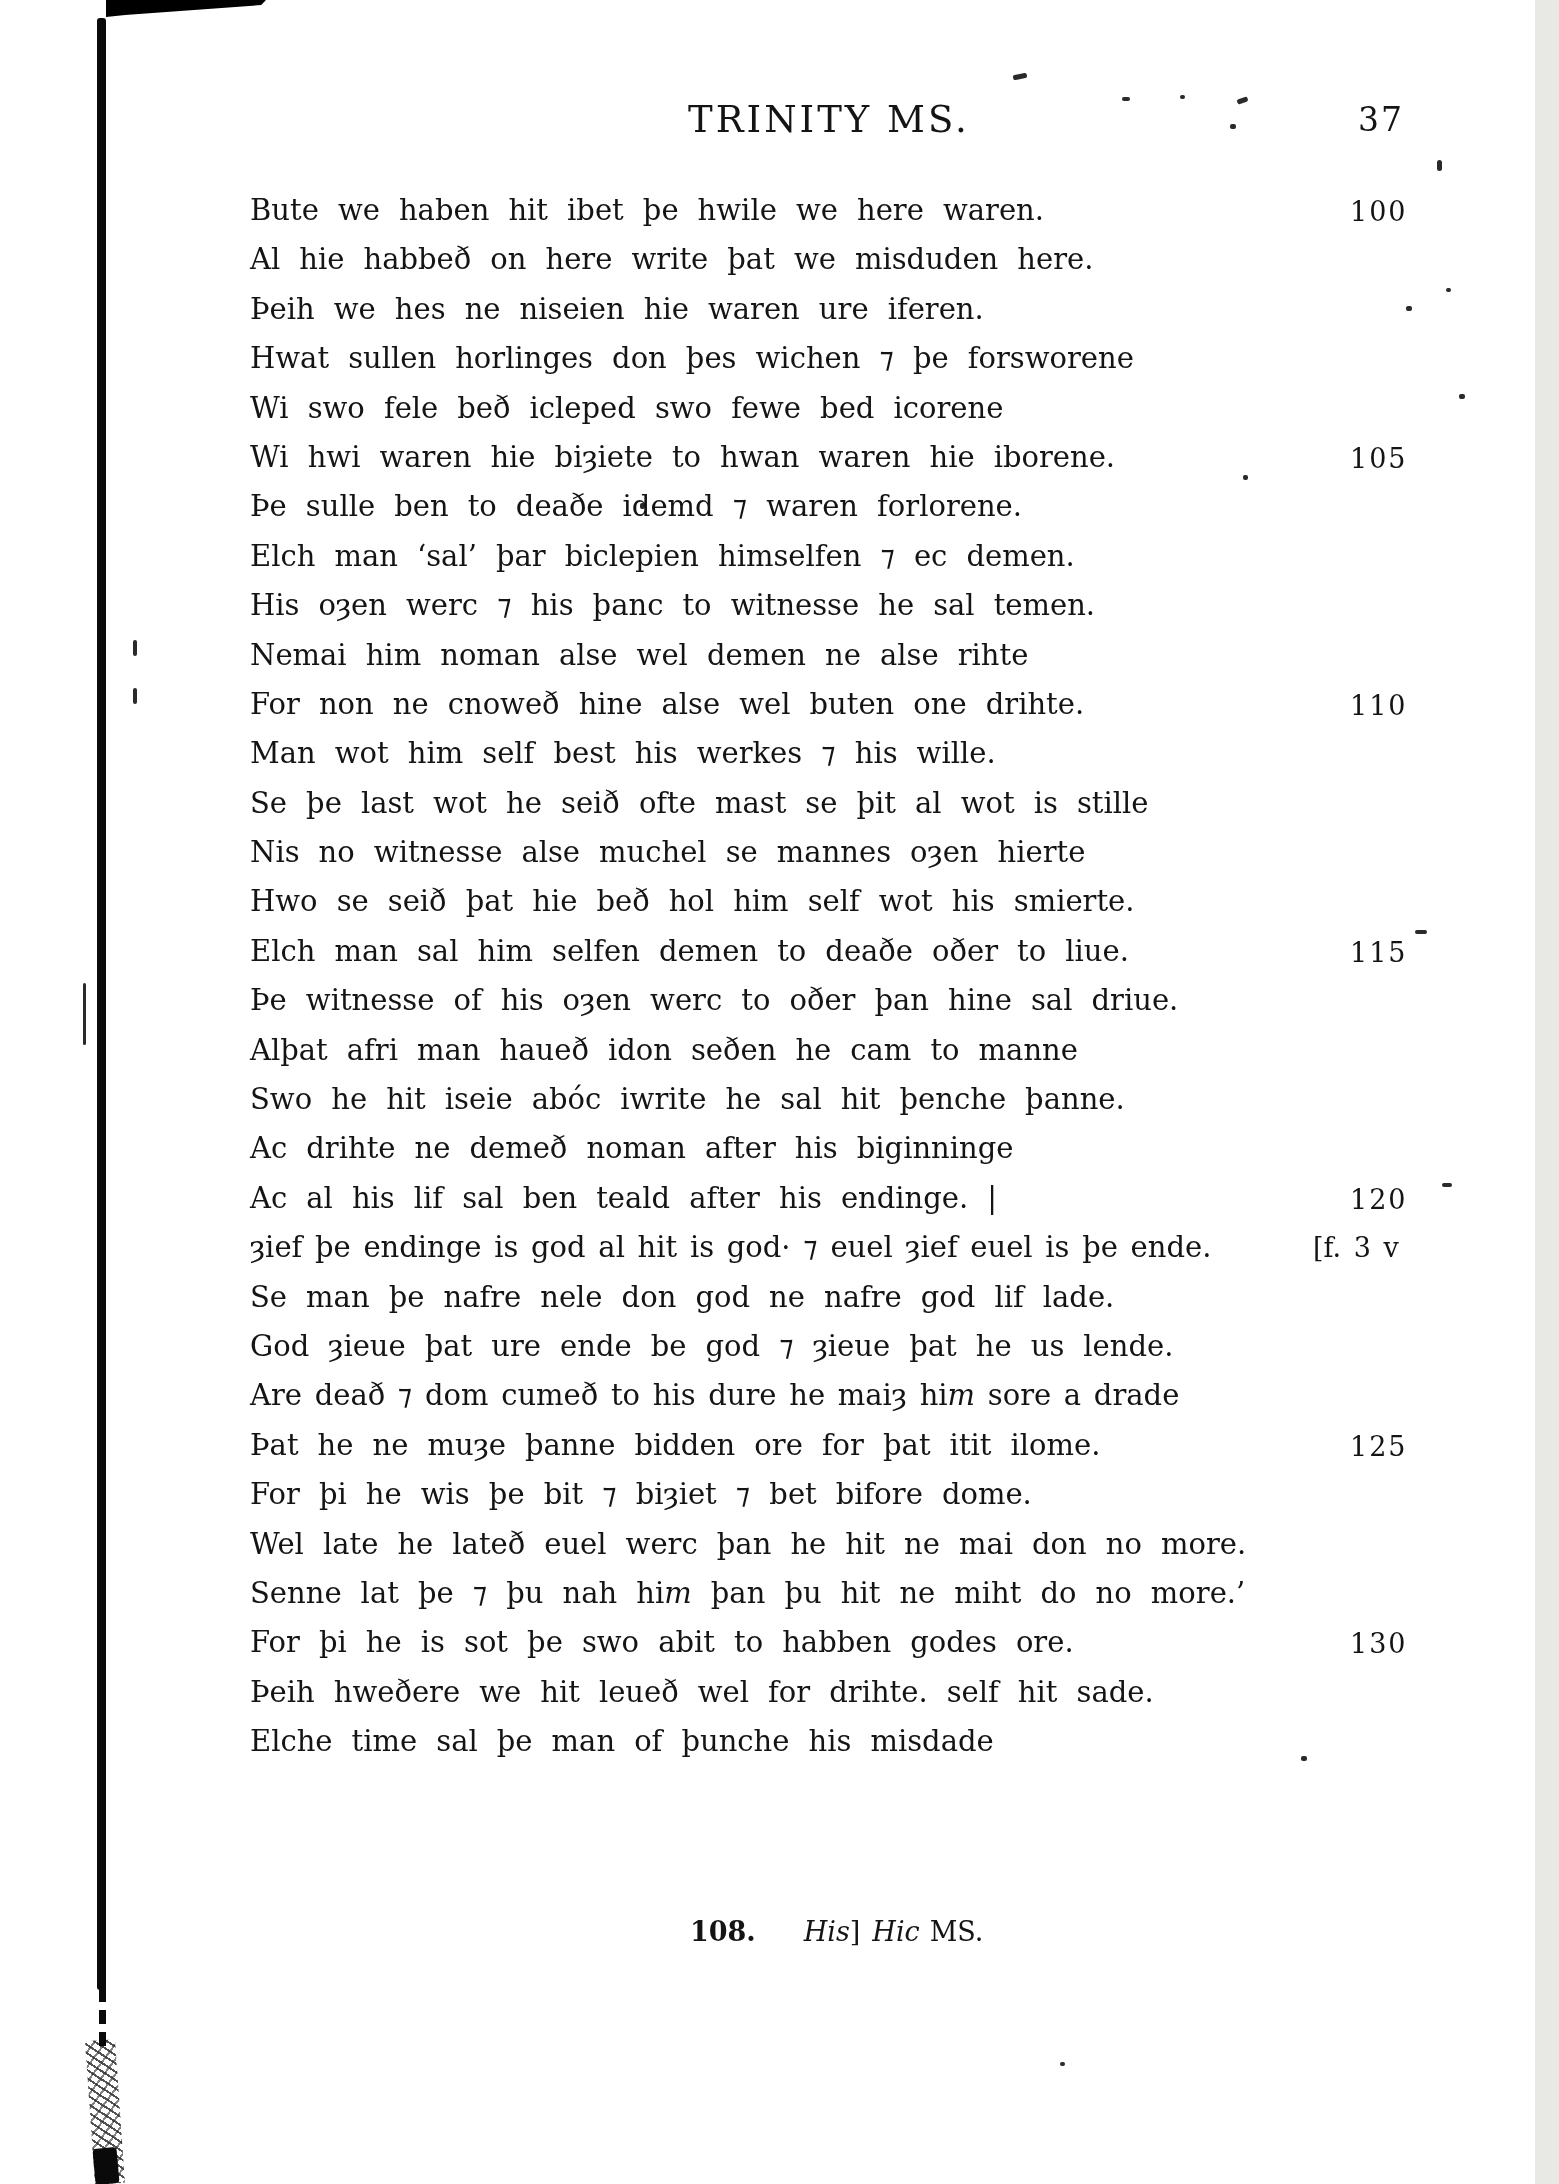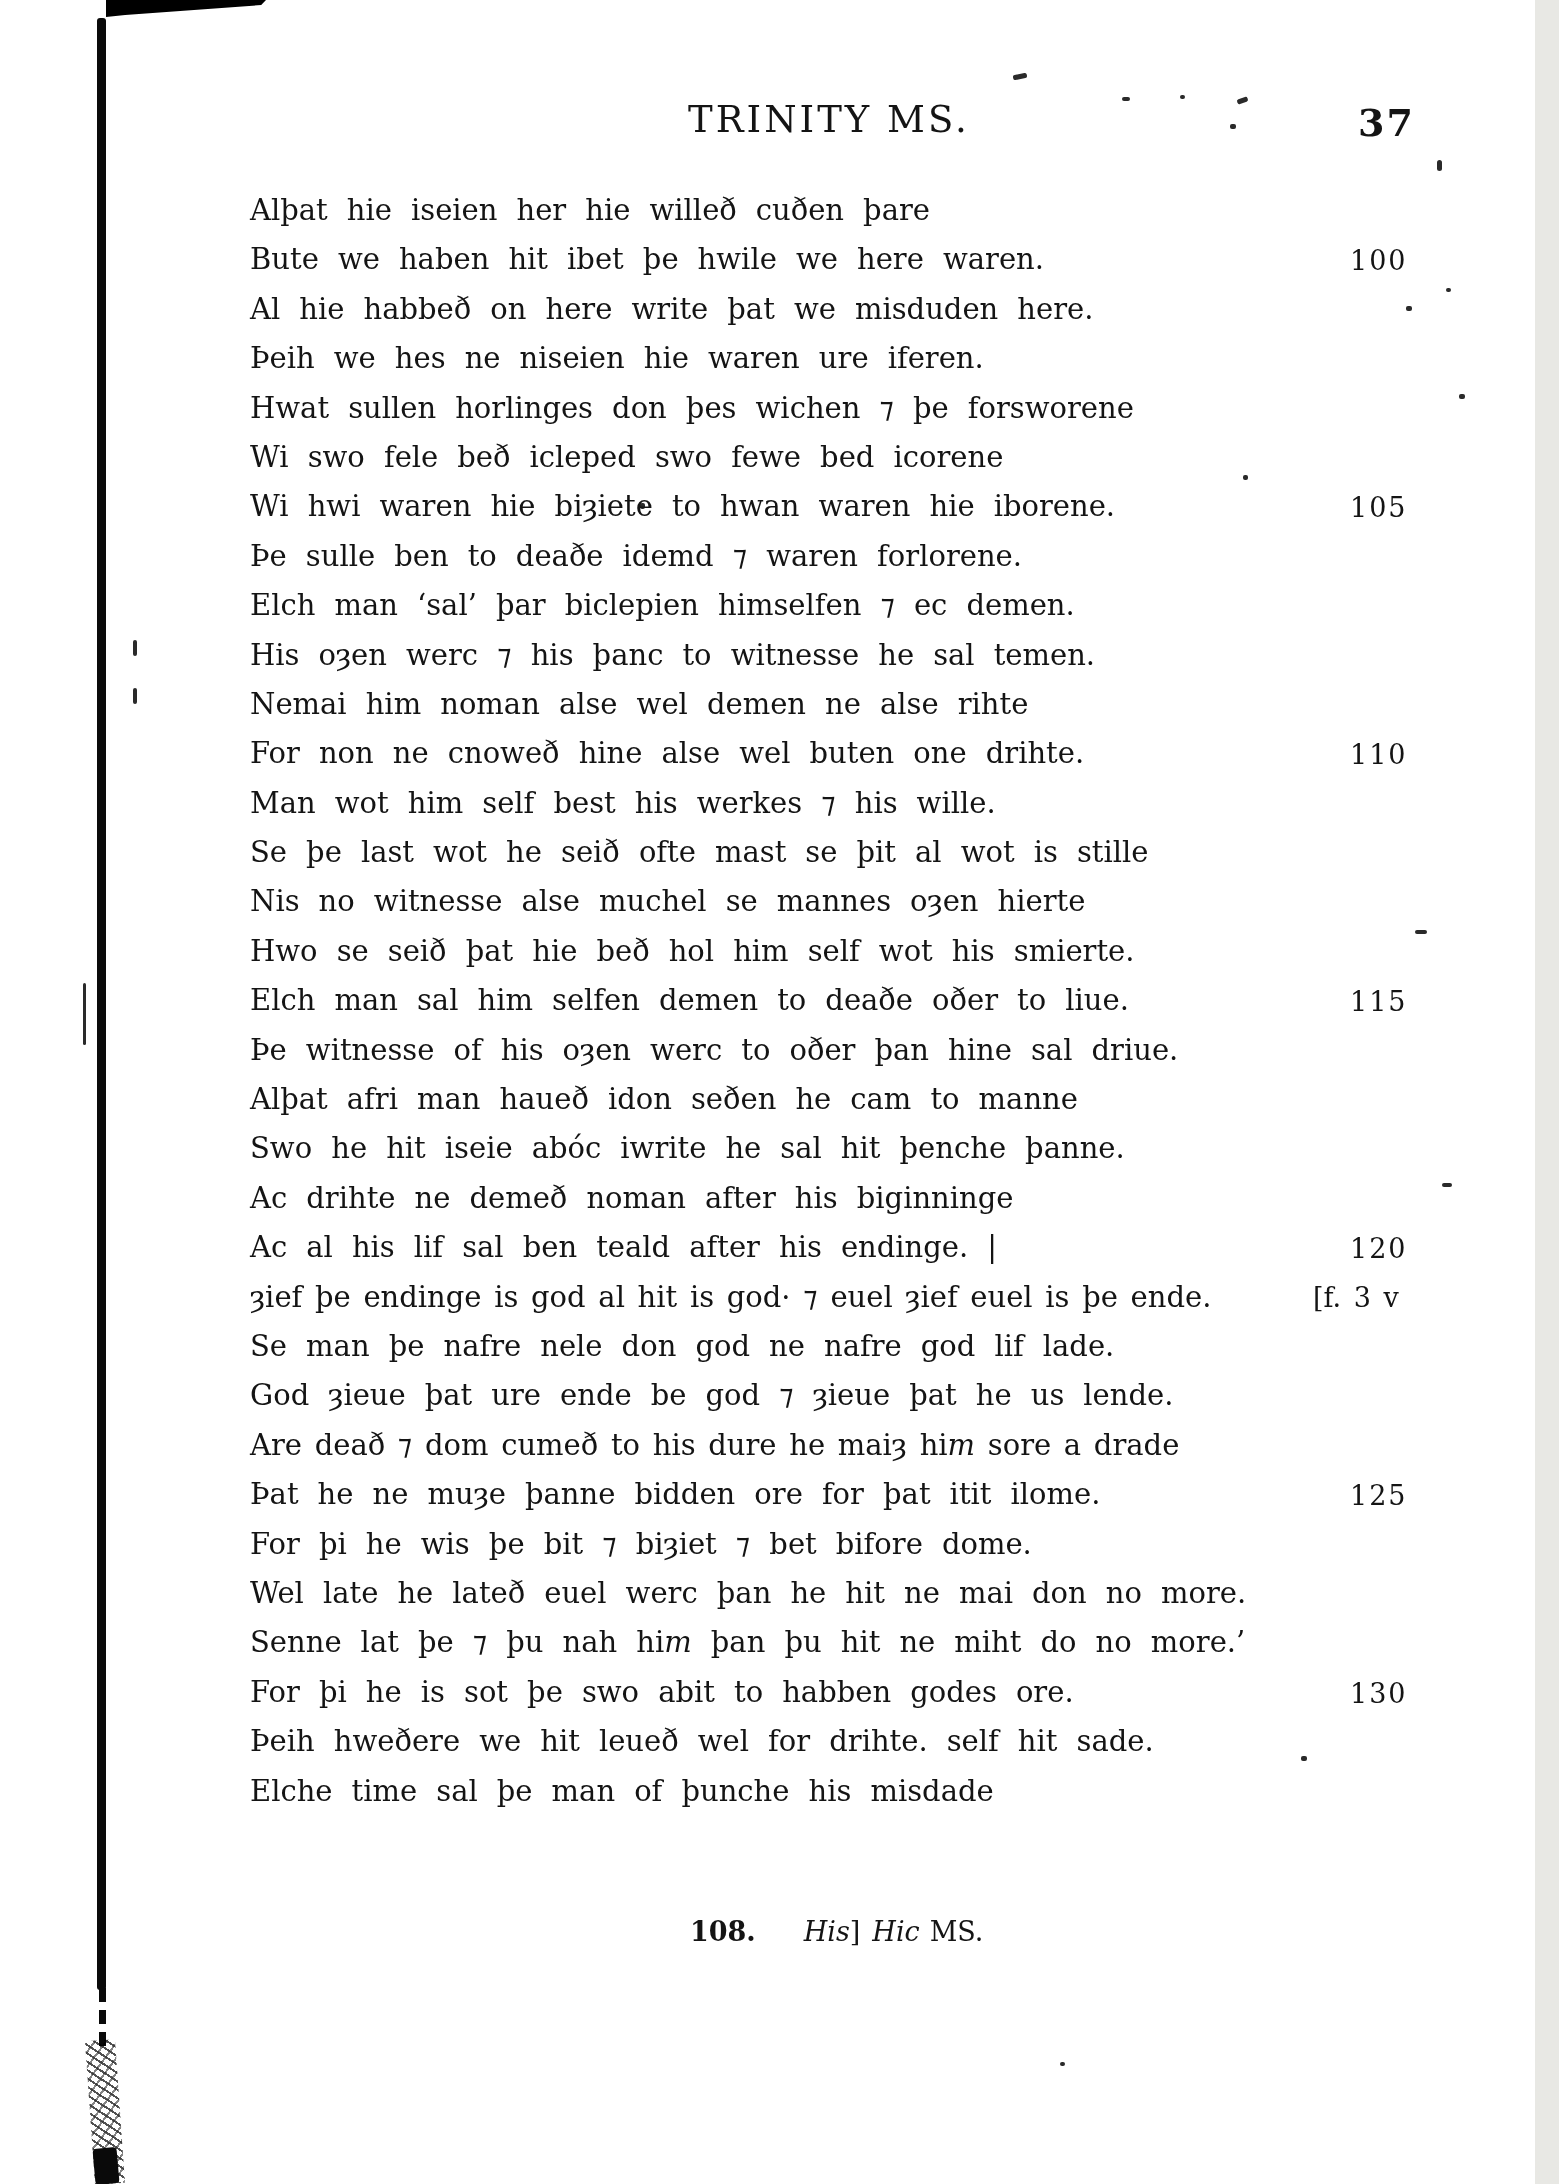--- a/index.html
+++ b/index.html
@@ -45,21 +45,21 @@
   .el4{left:1551px;top:1420px;width:3px;height:450px;
        background:repeating-linear-gradient(180deg,#1b1b1b 0 40px,transparent 40px 56px);}
   .speck{position:absolute;background:#2a2a2a;border-radius:2px;}
   
   .title{
     position:absolute;left:688px;top:98px;
     font-size:37px;letter-spacing:3px;white-space:nowrap;
   }
   .page-num{
     position:absolute;left:1358px;top:100px;
-    font-size:38px;font-weight:700;letter-spacing:2px;
+    font-size:33px;font-weight:400;letter-spacing:2px;
   }
   
   .poem{
     position:absolute;left:250px;top:186px;width:1240px;
     font-size:29px;line-height:49.4px;
   }
   .line{position:relative;height:49.4px;white-space:nowrap;word-spacing:0.34em;}
   .line.tight{word-spacing:0.12em;}
   .num{
     position:absolute;left:1100px;top:1px;
@@ -111,21 +111,20 @@
   <div class="speck" style="left:1301px;top:1756px;width:6px;height:5px;"></div>
   <div class="speck" style="left:133px;top:640px;width:4px;height:16px;"></div>
   <div class="speck" style="left:133px;top:688px;width:4px;height:16px;"></div>
   <div class="speck" style="left:83px;top:983px;width:3px;height:62px;"></div>
   <div class="speck" style="left:1060px;top:2062px;width:5px;height:4px;"></div>
 
   <span class="title">TRINITY MS.</span>
   <span class="page-num">37</span>
 
   <div class="poem" id="poem">
-      <div class="line"><span>Alþat hie iseien her hie willeð cuðen þare</span></div>
       <div class="line"><span>Bute we haben hit ibet þe hwile we here waren.</span><span class="num">100</span></div>
       <div class="line"><span>Al hie habbeð on here write þat we misduden here.</span></div>
       <div class="line"><span>Þeih we hes ne niseien hie waren ure iferen.</span></div>
       <div class="line"><span>Hwat sullen horlinges don þes wichen ⁊ þe forsworene</span></div>
       <div class="line"><span>Wi swo fele beð icleped swo fewe bed icorene</span></div>
       <div class="line"><span>Wi hwi waren hie biȝiete to hwan waren hie iborene.</span><span class="num">105</span></div>
       <div class="line"><span>Þe sulle ben to deaðe idemd ⁊ waren forlorene.</span></div>
       <div class="line"><span>Elch man ‘sal’ þar biclepien himselfen ⁊ ec demen.</span></div>
       <div class="line"><span>His oȝen werc ⁊ his þanc to witnesse he sal temen.</span></div>
       <div class="line"><span>Nemai him noman alse wel demen ne alse rihte</span></div>

